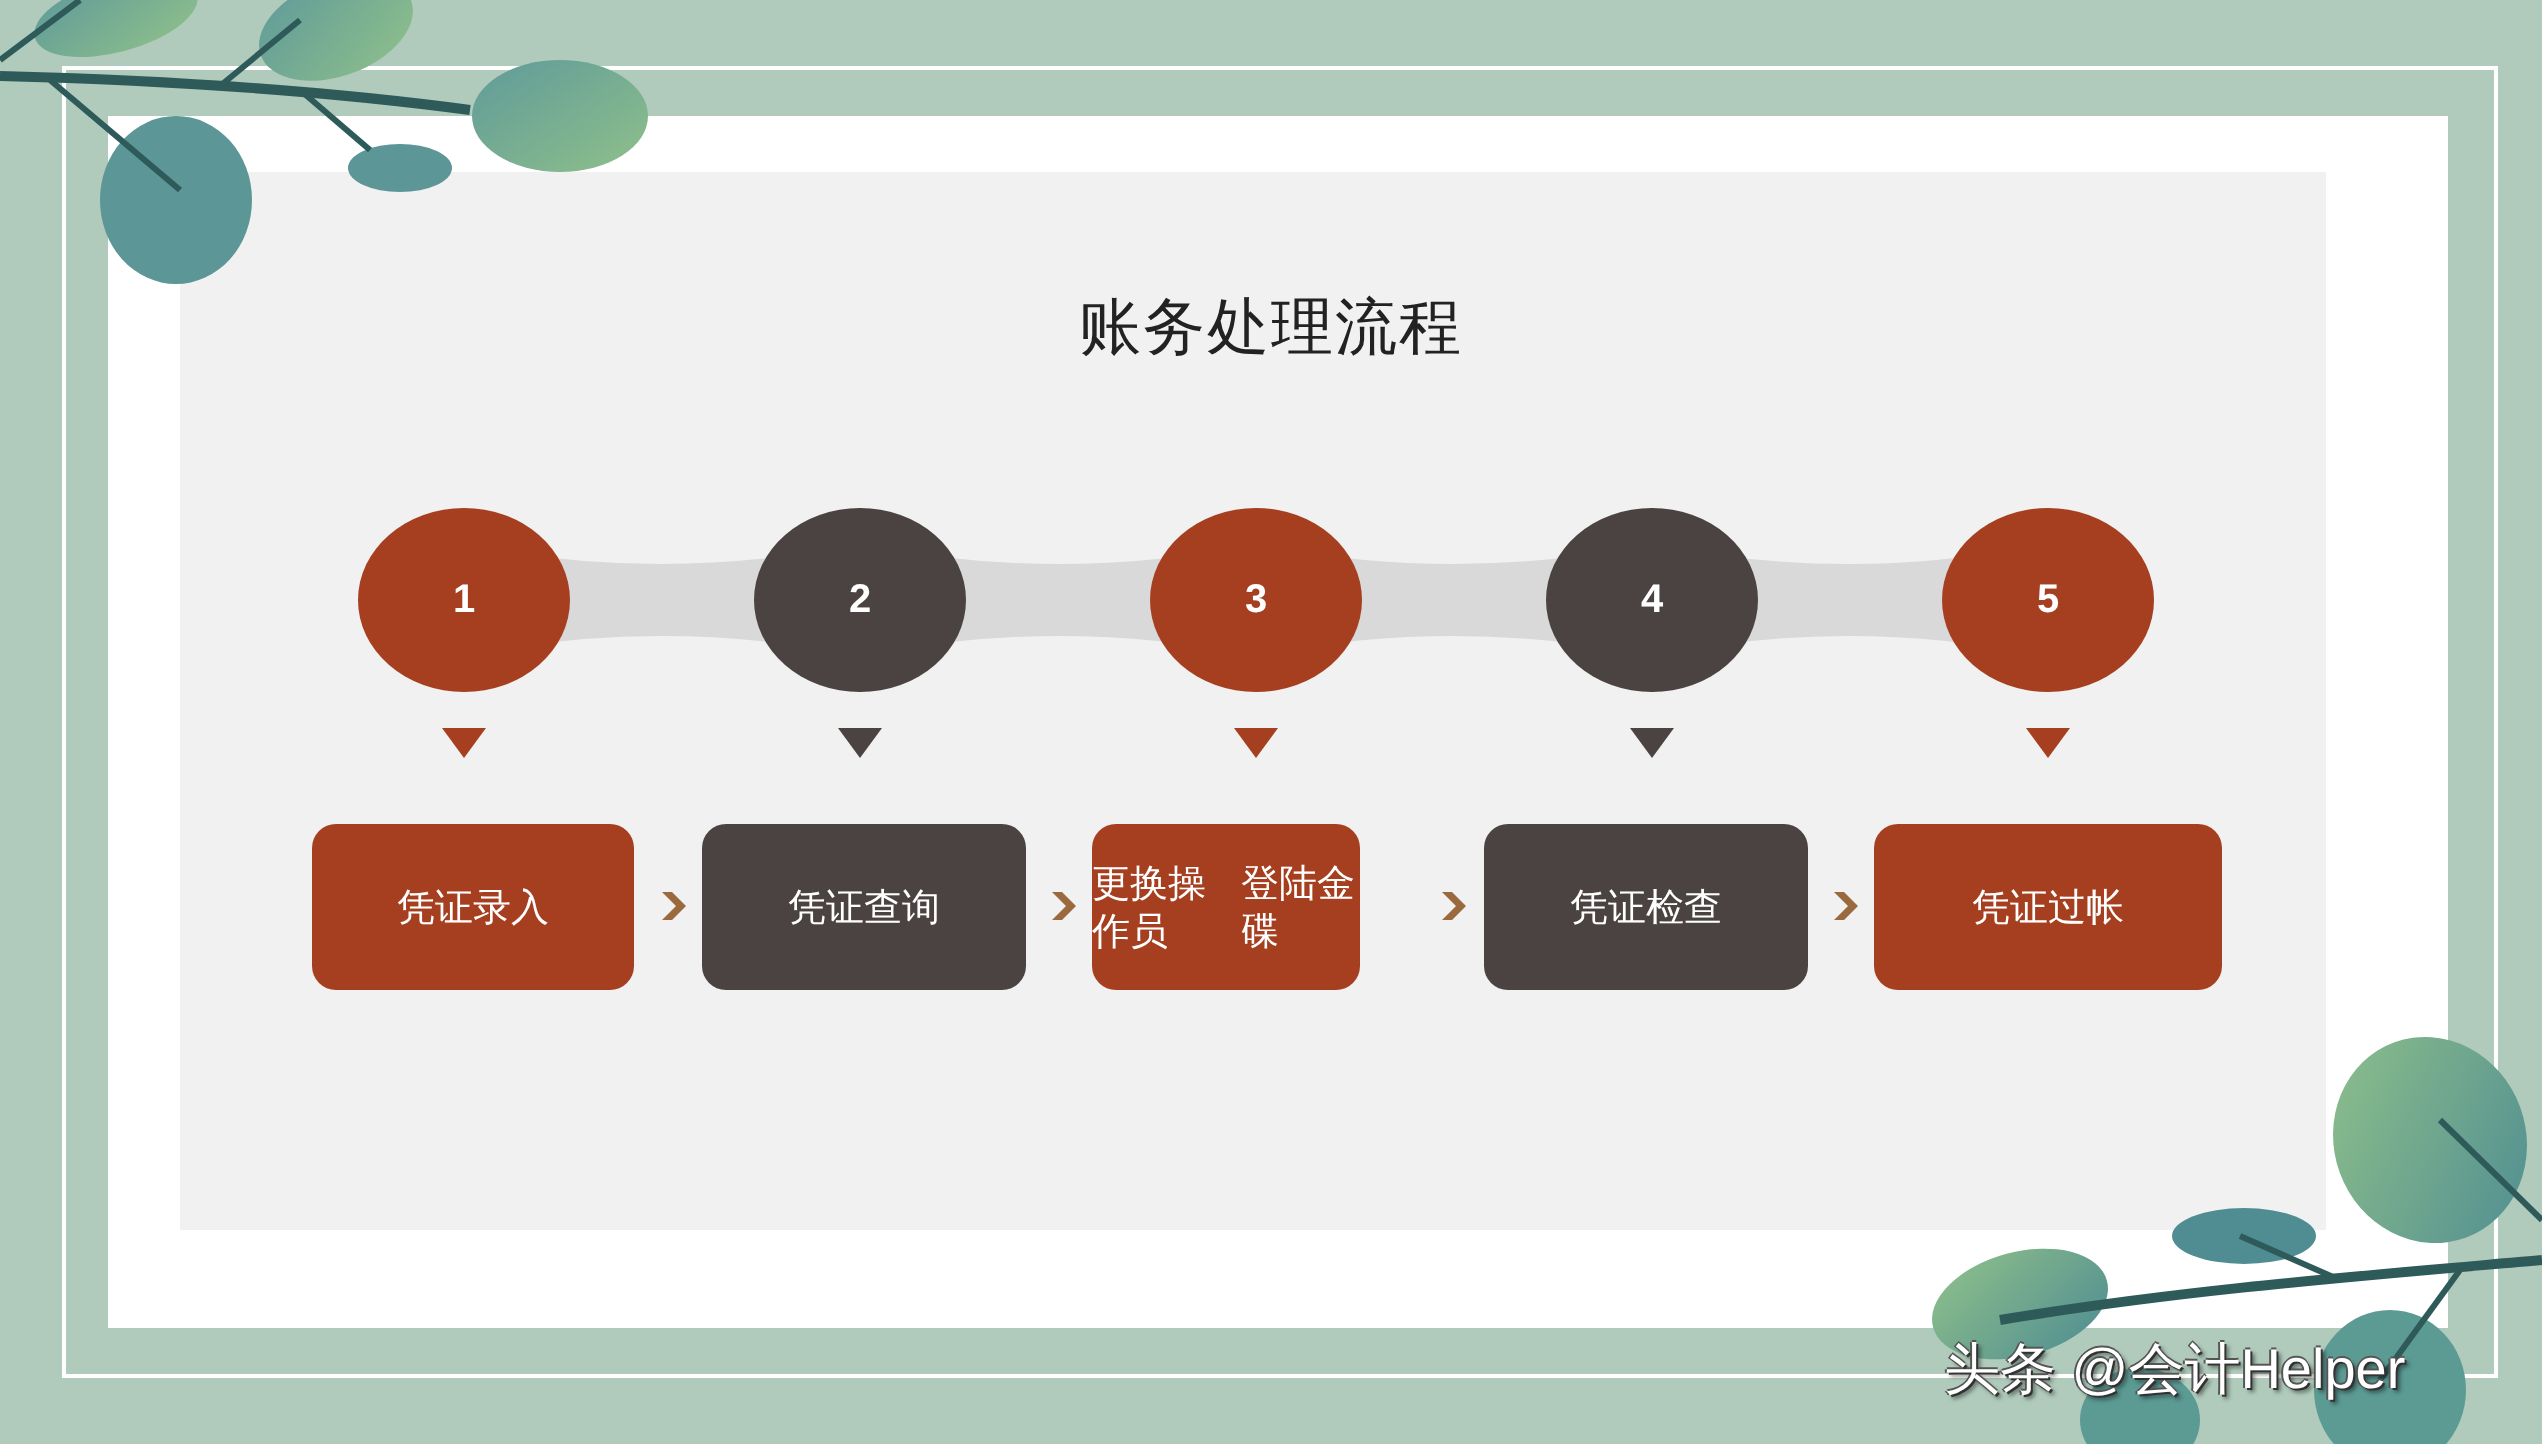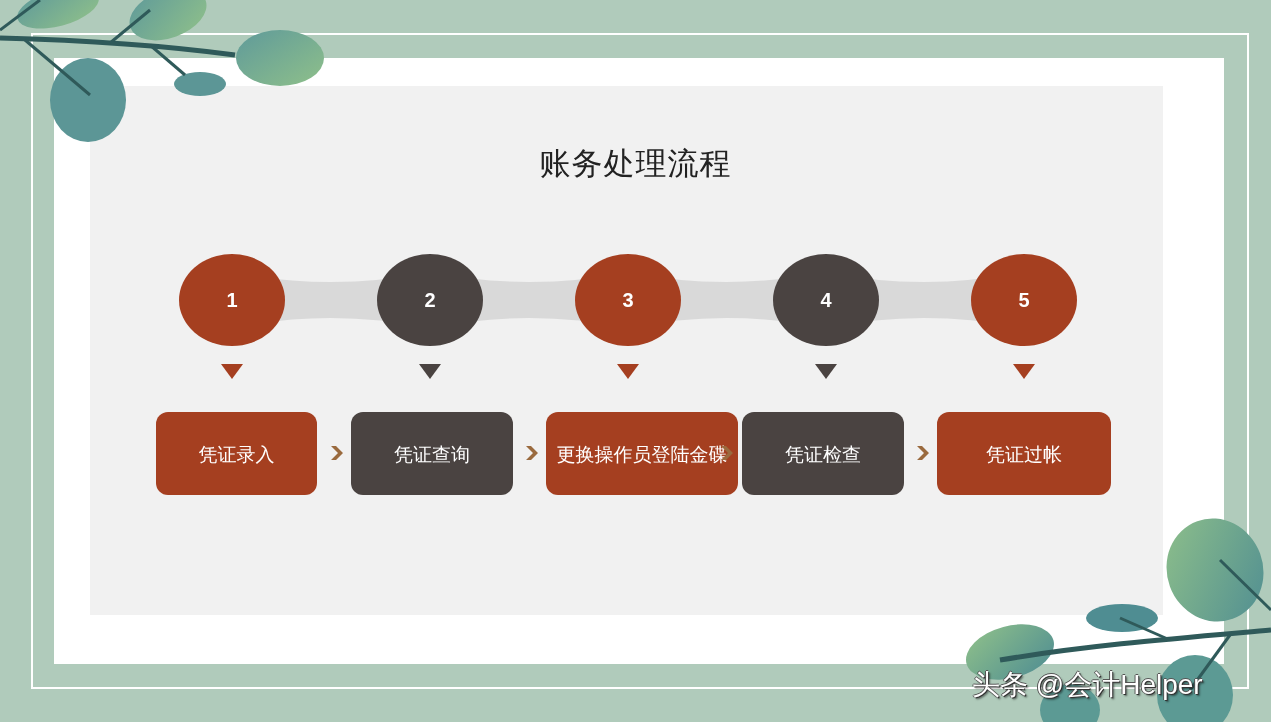--- a/index.html
+++ b/index.html
@@ -89,21 +89,21 @@
 <div class="tri" style="left:1013px; top:364px;"></div>
 
 <div class="box" style="left:156px; width:161px; background:#a53f20;">
   <span>凭证</span>
   <span>录入</span>
 </div>
 <div class="box" style="left:351px; width:162px; background:#4a4341;">
   <span>凭证</span>
   <span>查询</span>
 </div>
-<div class="box" style="left:546px; width:192px; background:#a53f20;">
+<div class="box" style="left:546px; width:134px; background:#a53f20;">
   <span>更换操作员</span>
   <span>登陆金碟</span>
 </div>
 <div class="box" style="left:742px; width:162px; background:#4a4341;">
   <span>凭证</span>
   <span>检查</span>
 </div>
 <div class="box" style="left:937px; width:174px; background:#a53f20;">
   <span>凭证</span>
   <span>过帐</span>

